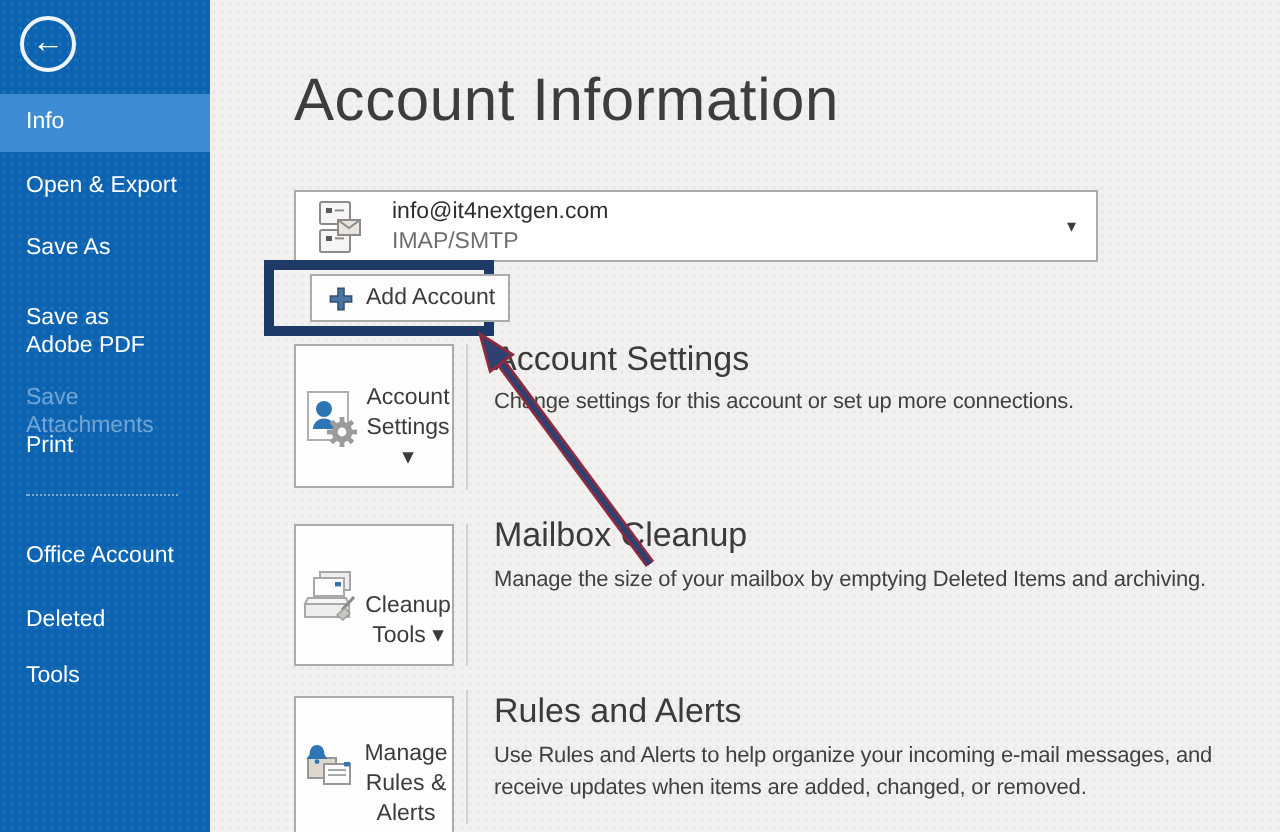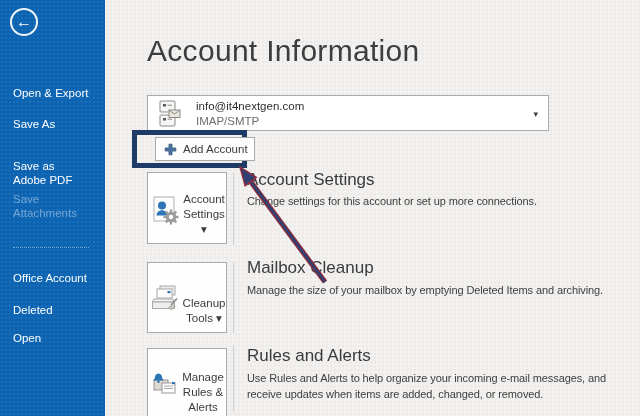--- a/index.html
+++ b/index.html
@@ -107,41 +107,47 @@
 </head>
 <body>
 
 <div class="stage">
 
   <div class="sidebar">
     <div class="back-btn">
       <span>←</span>
     </div>
 
+    <div class="nav-item selected" style="top:47px;">
+      <span>Info</span>
+    </div>
     <div class="nav-item" style="top:86px;">
       <span>Open &amp; Export</span>
     </div>
     <div class="nav-item" style="top:117px;">
       <span>Save As</span>
     </div>
-    <div class="nav-item" style="top:159px; width:95px; padding-right:10px;">
+    <div class="nav-item" style="top:152px; width:95px; padding-right:10px;">
       <span>Save as Adobe PDF</span>
     </div>
     <div class="nav-item disabled" style="top:192px;">
       <span>Save Attachments</span>
+    </div>
+    <div class="nav-item" style="top:216px;">
+      <span>Print</span>
     </div>
     <div class="nav-divider" style="top:247px;"></div>
     <div class="nav-item" style="top:271px;">
       <span>Office Account</span>
     </div>
     <div class="nav-item" style="top:303px;">
       <span>Deleted</span>
     </div>
     <div class="nav-item" style="top:331px;">
-      <span>Open</span>
+      <span>Tools</span>
     </div>
   </div>
 
   <div class="main">
 
     <div class="page-title">Account Information</div>
 
     <div class="account-dropdown">
       <span class="acct-icon">
         <svg width="26" height="30" viewBox="0 0 26 30">

